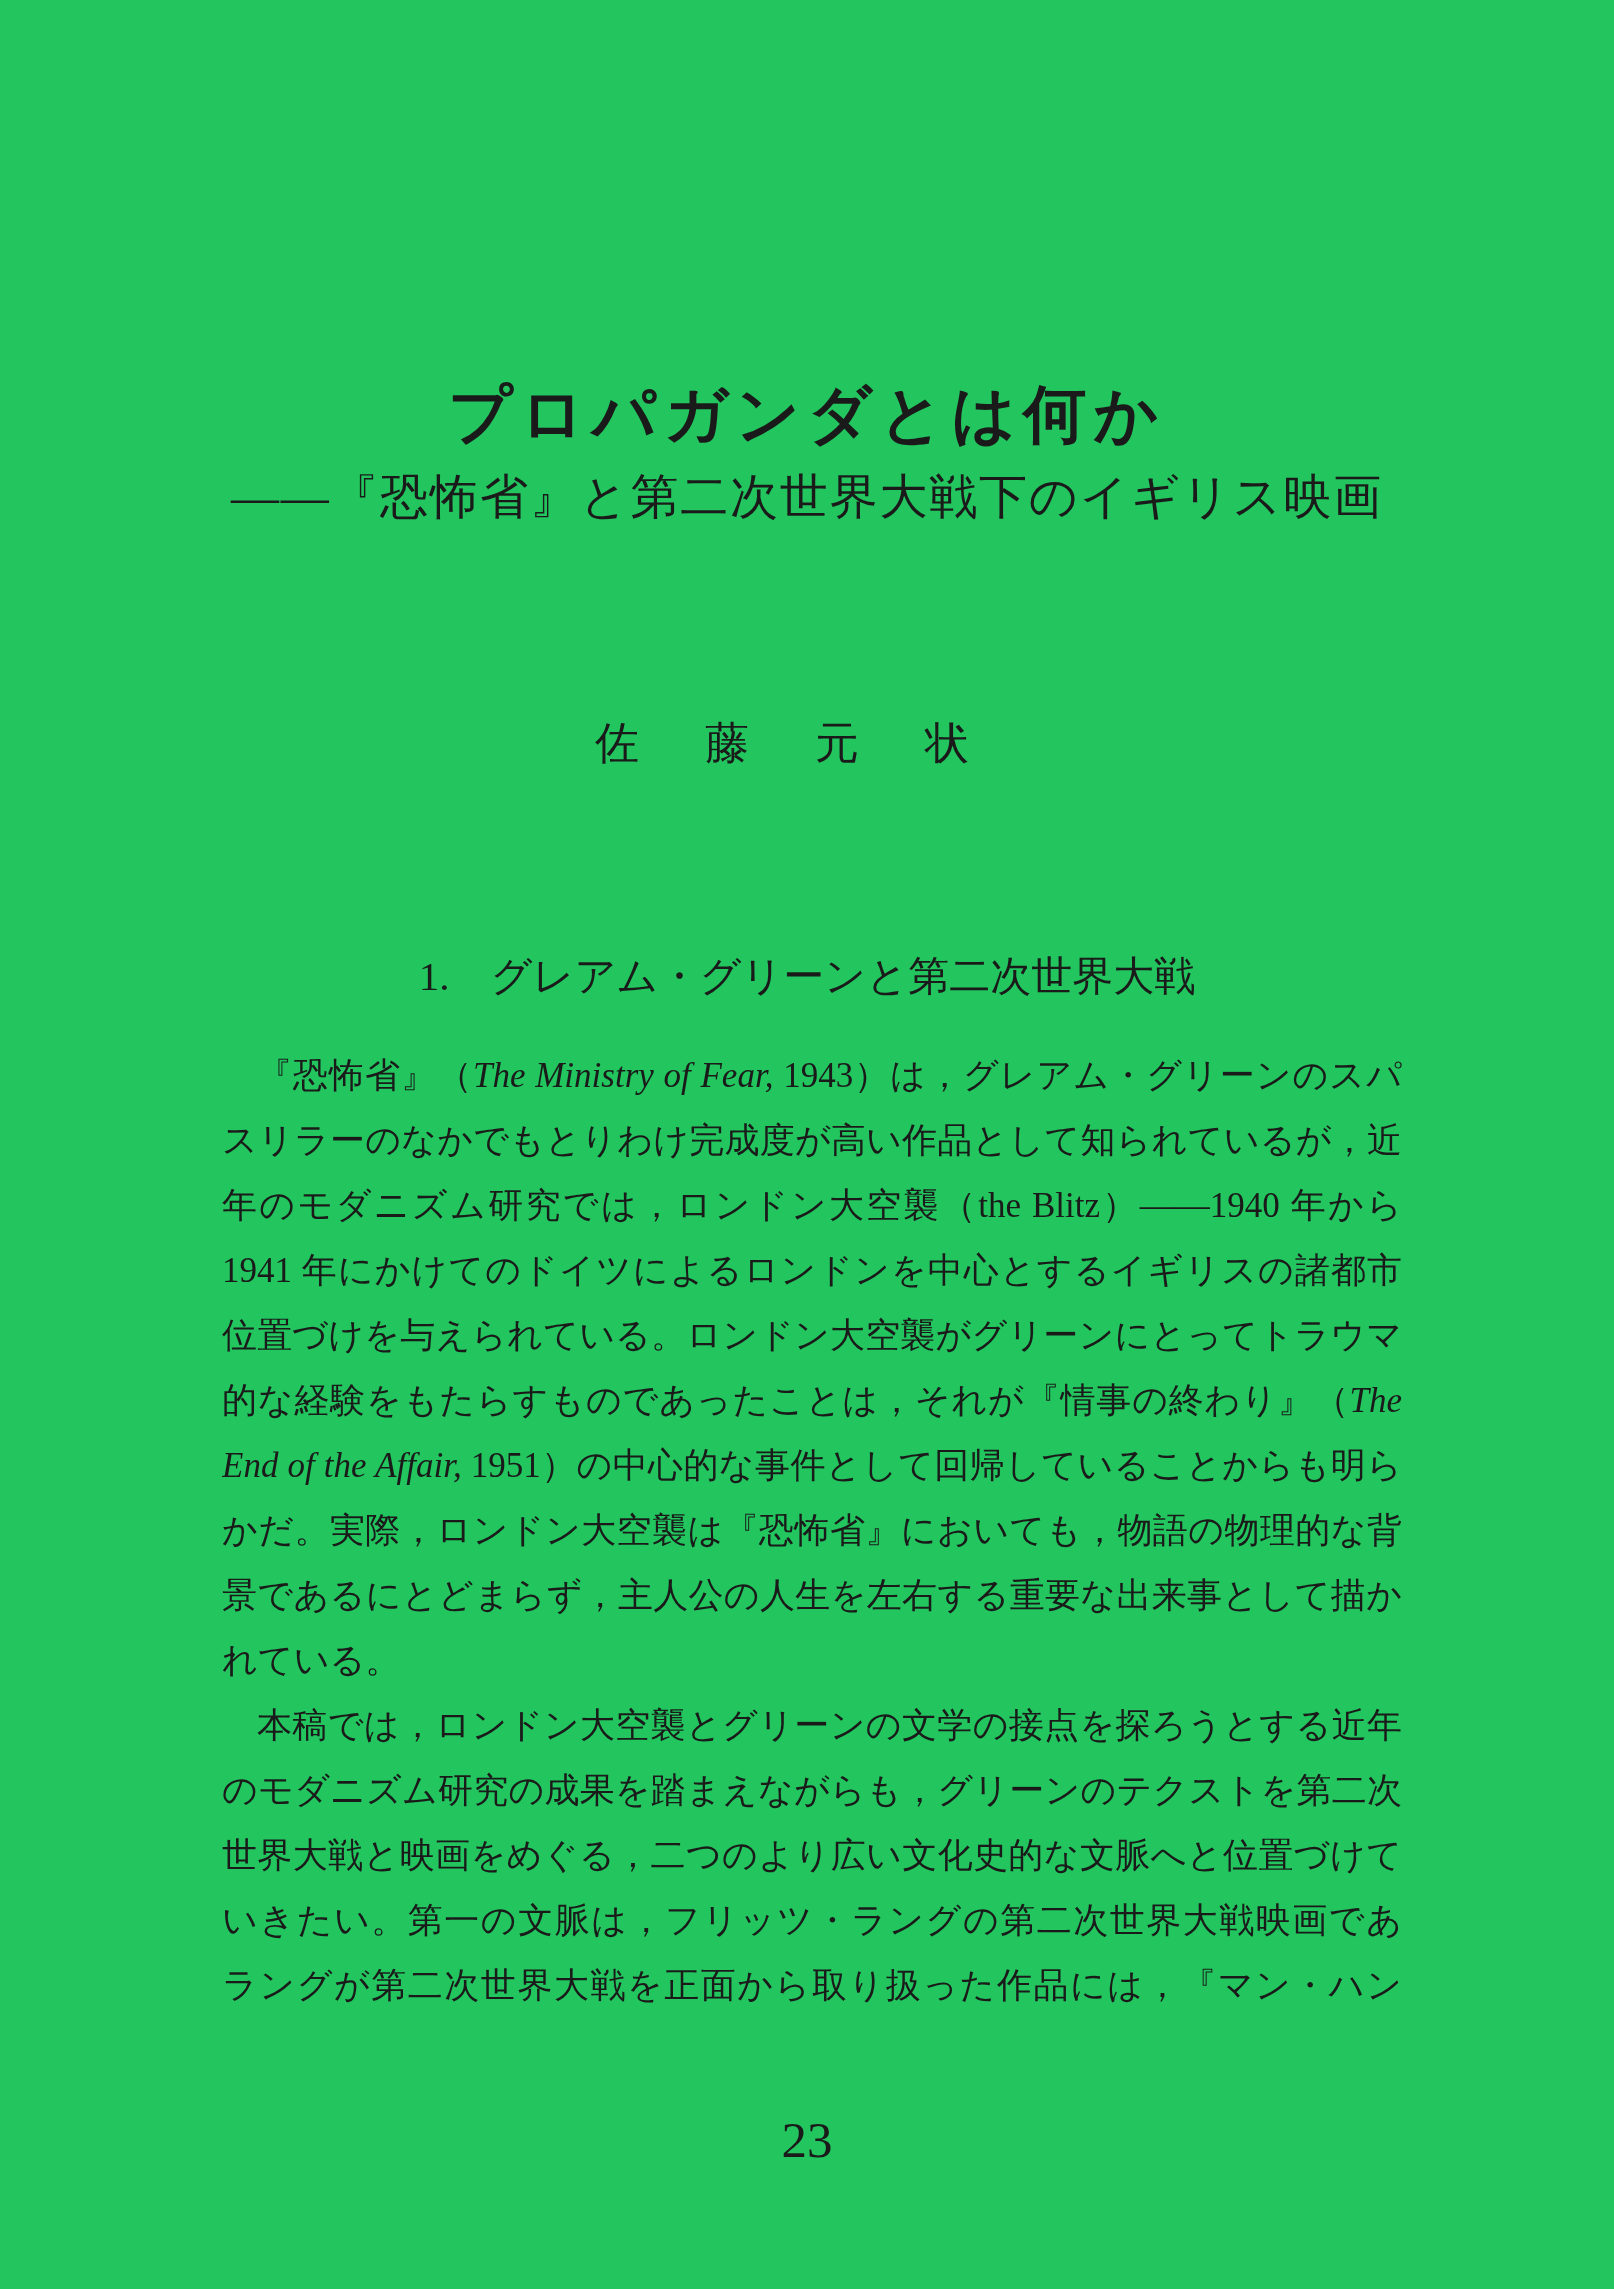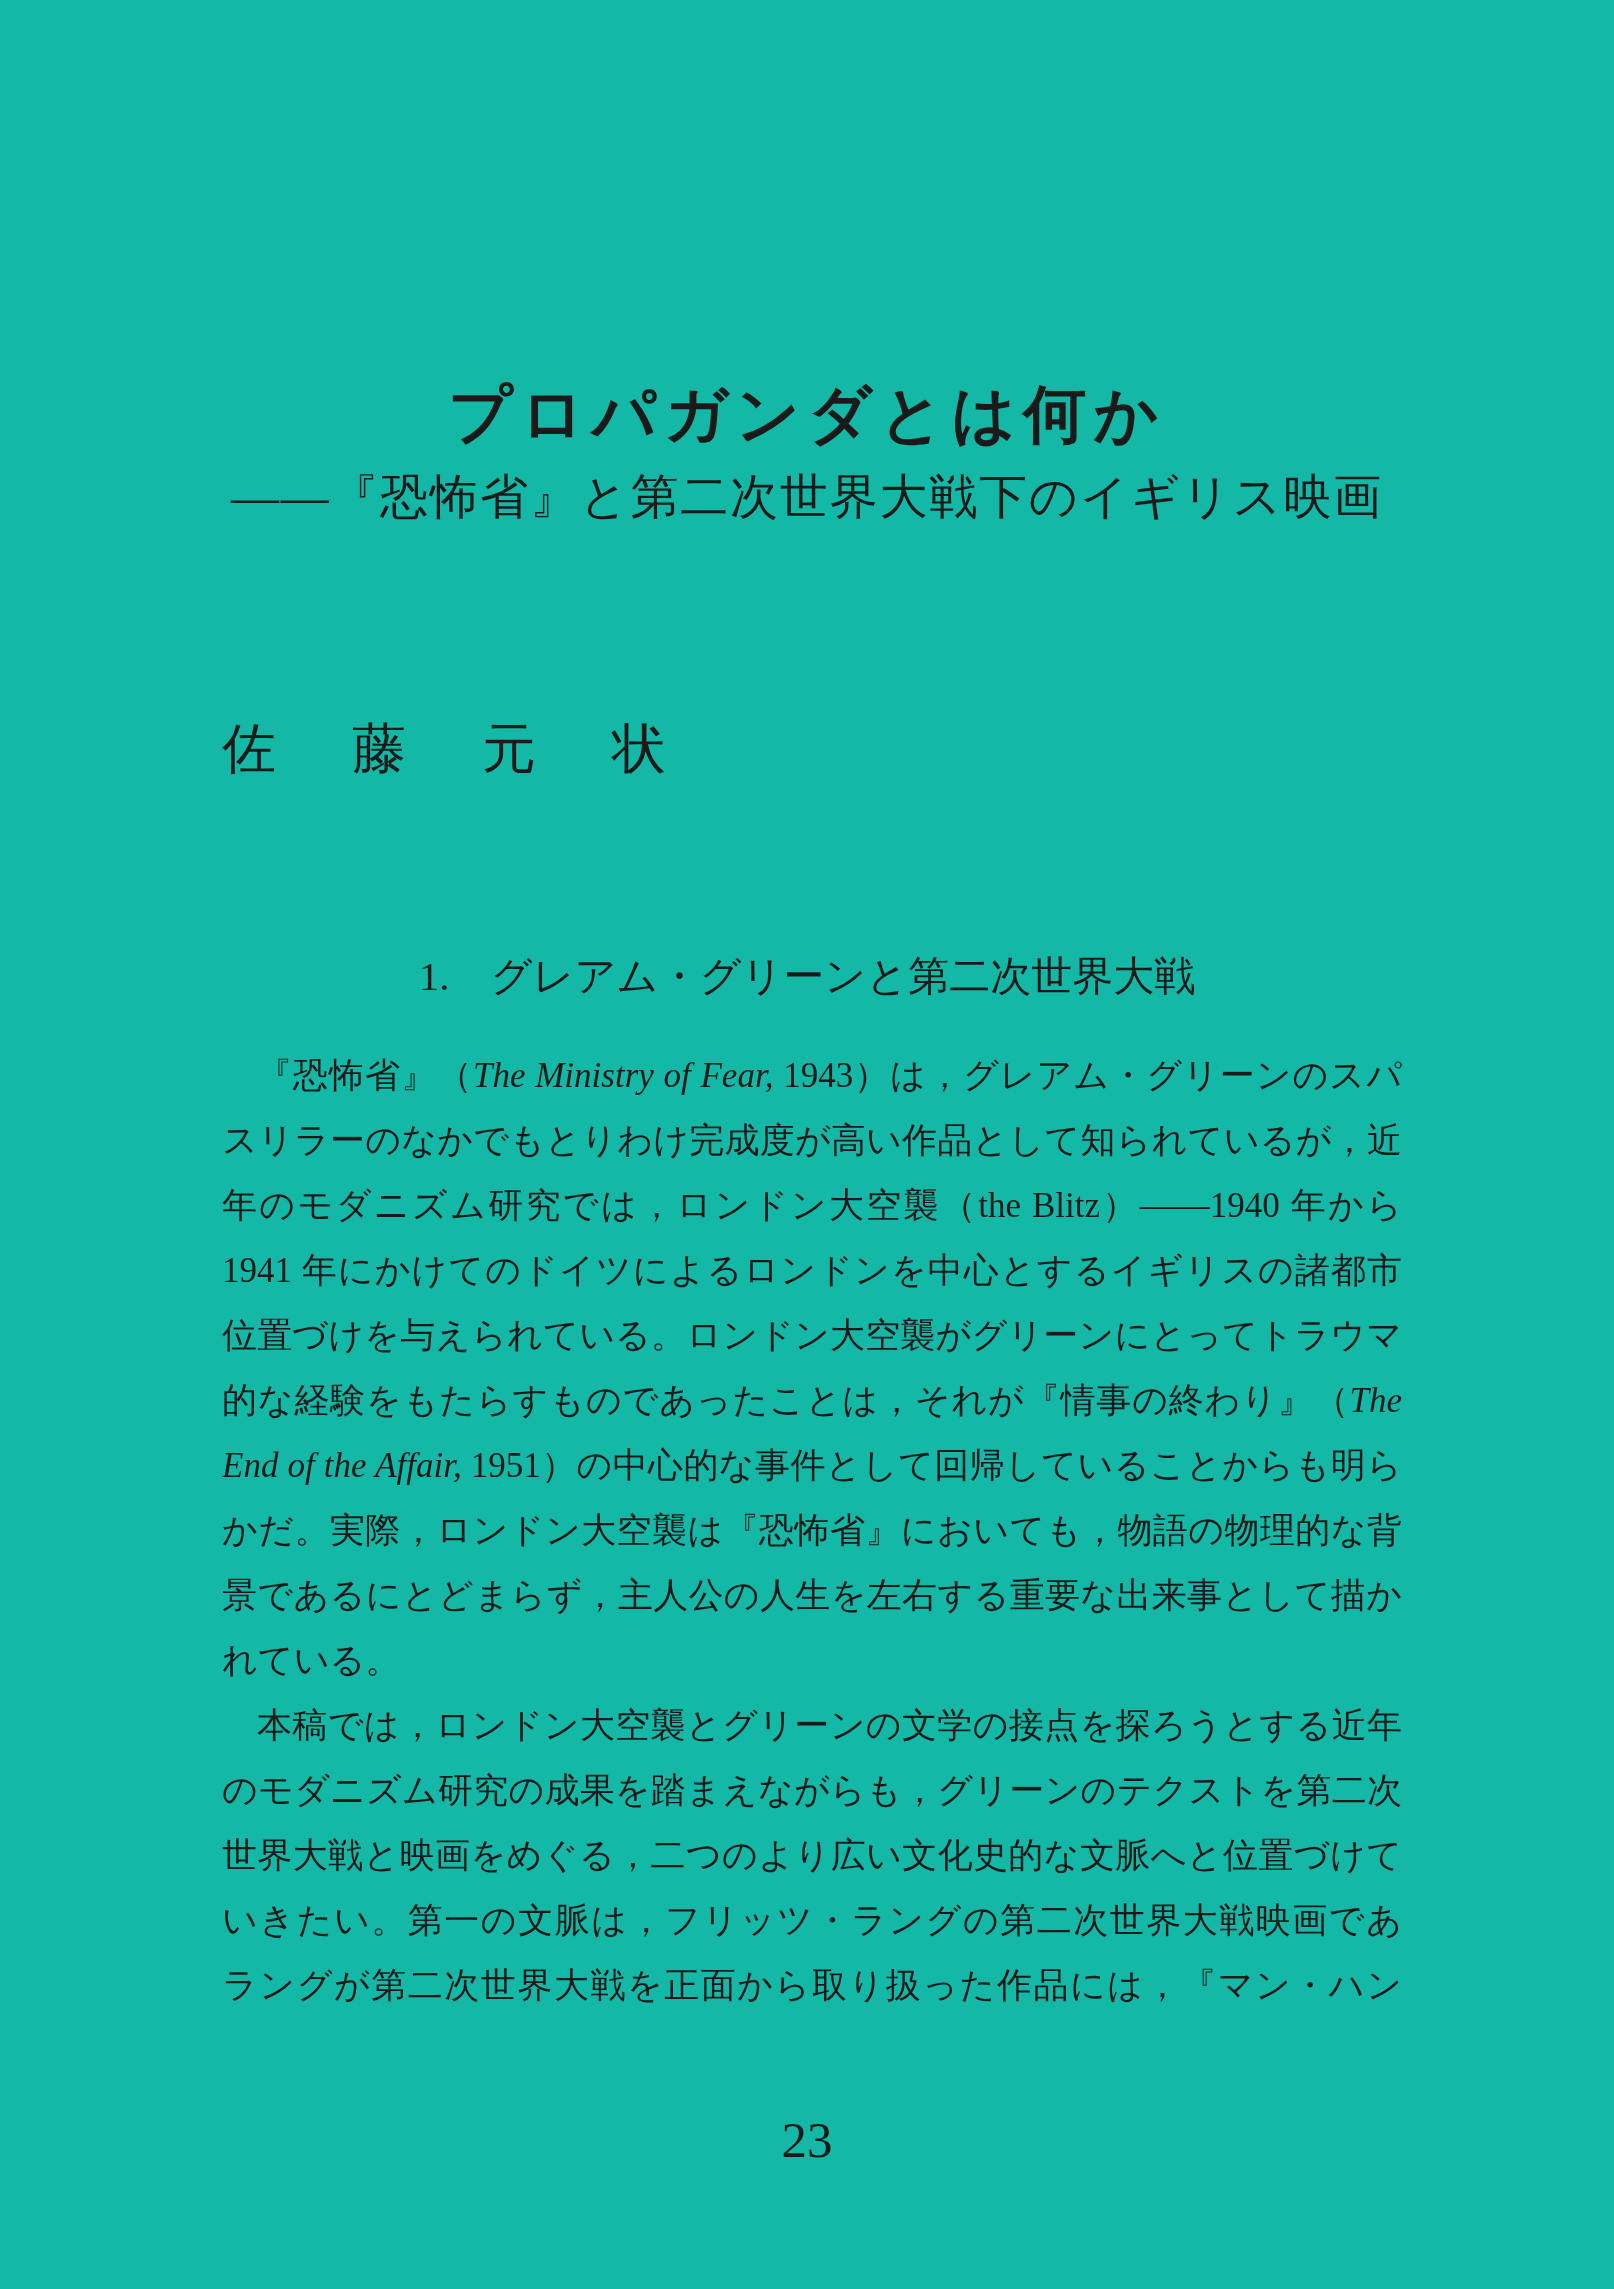--- a/index.html
+++ b/index.html
@@ -1,21 +1,21 @@
 <!DOCTYPE html>
 <html lang="ja" style="font-size:14.8px"><head>
 <meta charset="utf-8">
 <style>
   * { margin: 0; padding: 0; box-sizing: border-box; }
   html, body { background: #ffffff; }
   .page {
     position: relative;
     width: 1614px;
     height: 2290px;
-    background: #14b8a6;
+    background: #22c55e;
     color: #1a1a1a;
     font-family: "Liberation Serif", "DejaVu Serif", serif;
     overflow: hidden;
   }
   .title {
     position: absolute;
     top: 384px;
     left: 0;
     width: 100%;
     text-align: center;
@@ -35,23 +35,23 @@
     font-weight: 500;
     letter-spacing: 1.8px;
     line-height: 1;
     white-space: nowrap;
   }
   .author {
     position: absolute;
     top: 722px;
     left: 222px;
     right: 222px;
-    text-align: left;
+    text-align: center;
     padding-right: 39px;
-    font-size: 54px;
+    font-size: 44px;
     font-weight: 500;
     letter-spacing: 11px;
     line-height: 1;
     white-space: nowrap;
   }
   .heading {
     position: absolute;
     top: 928px;
     left: 0;
     width: 100%;

